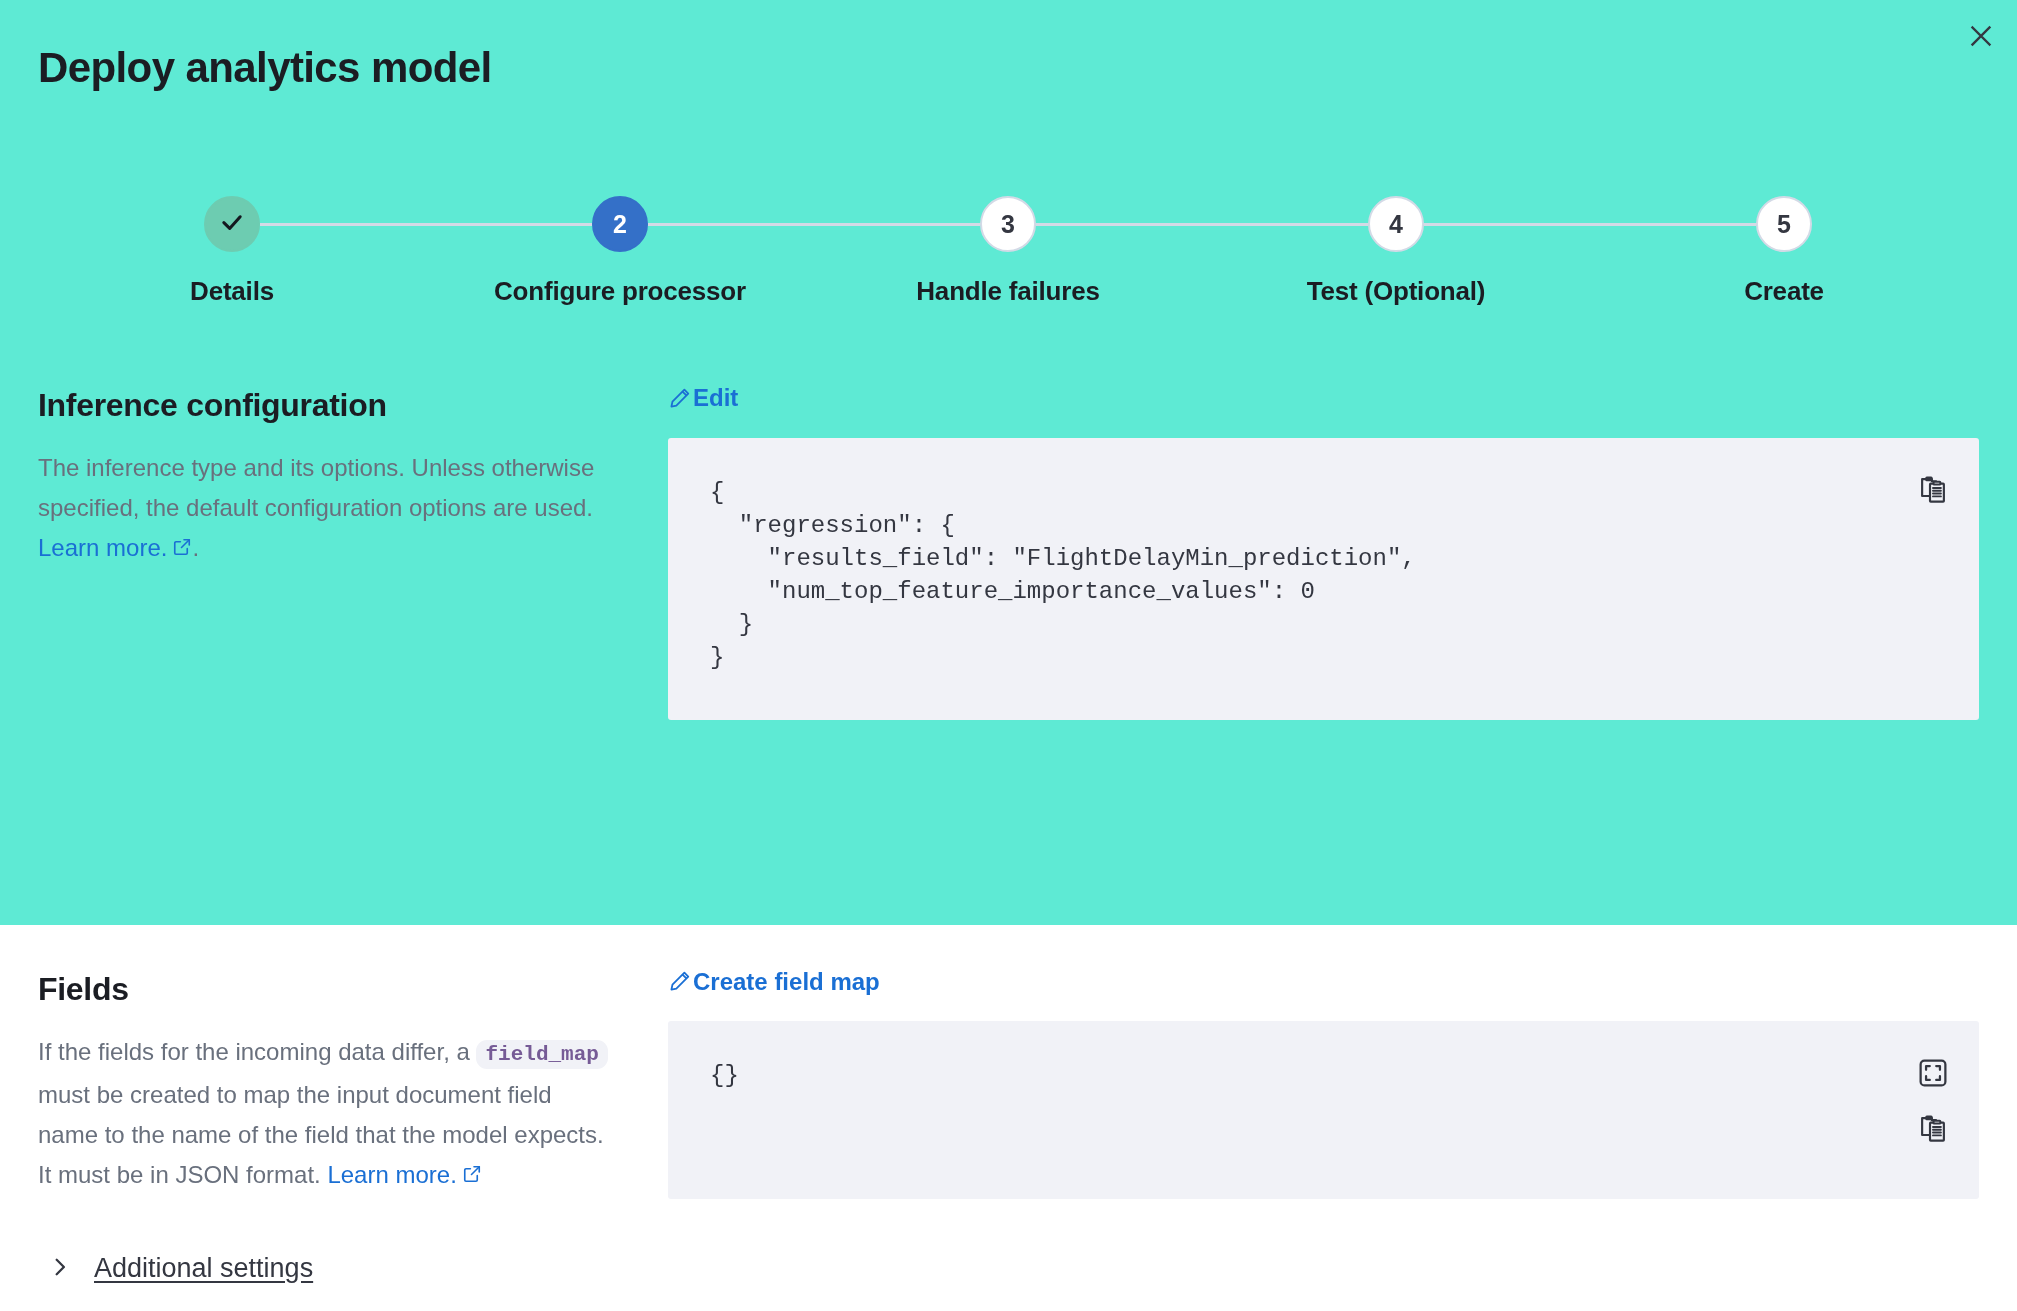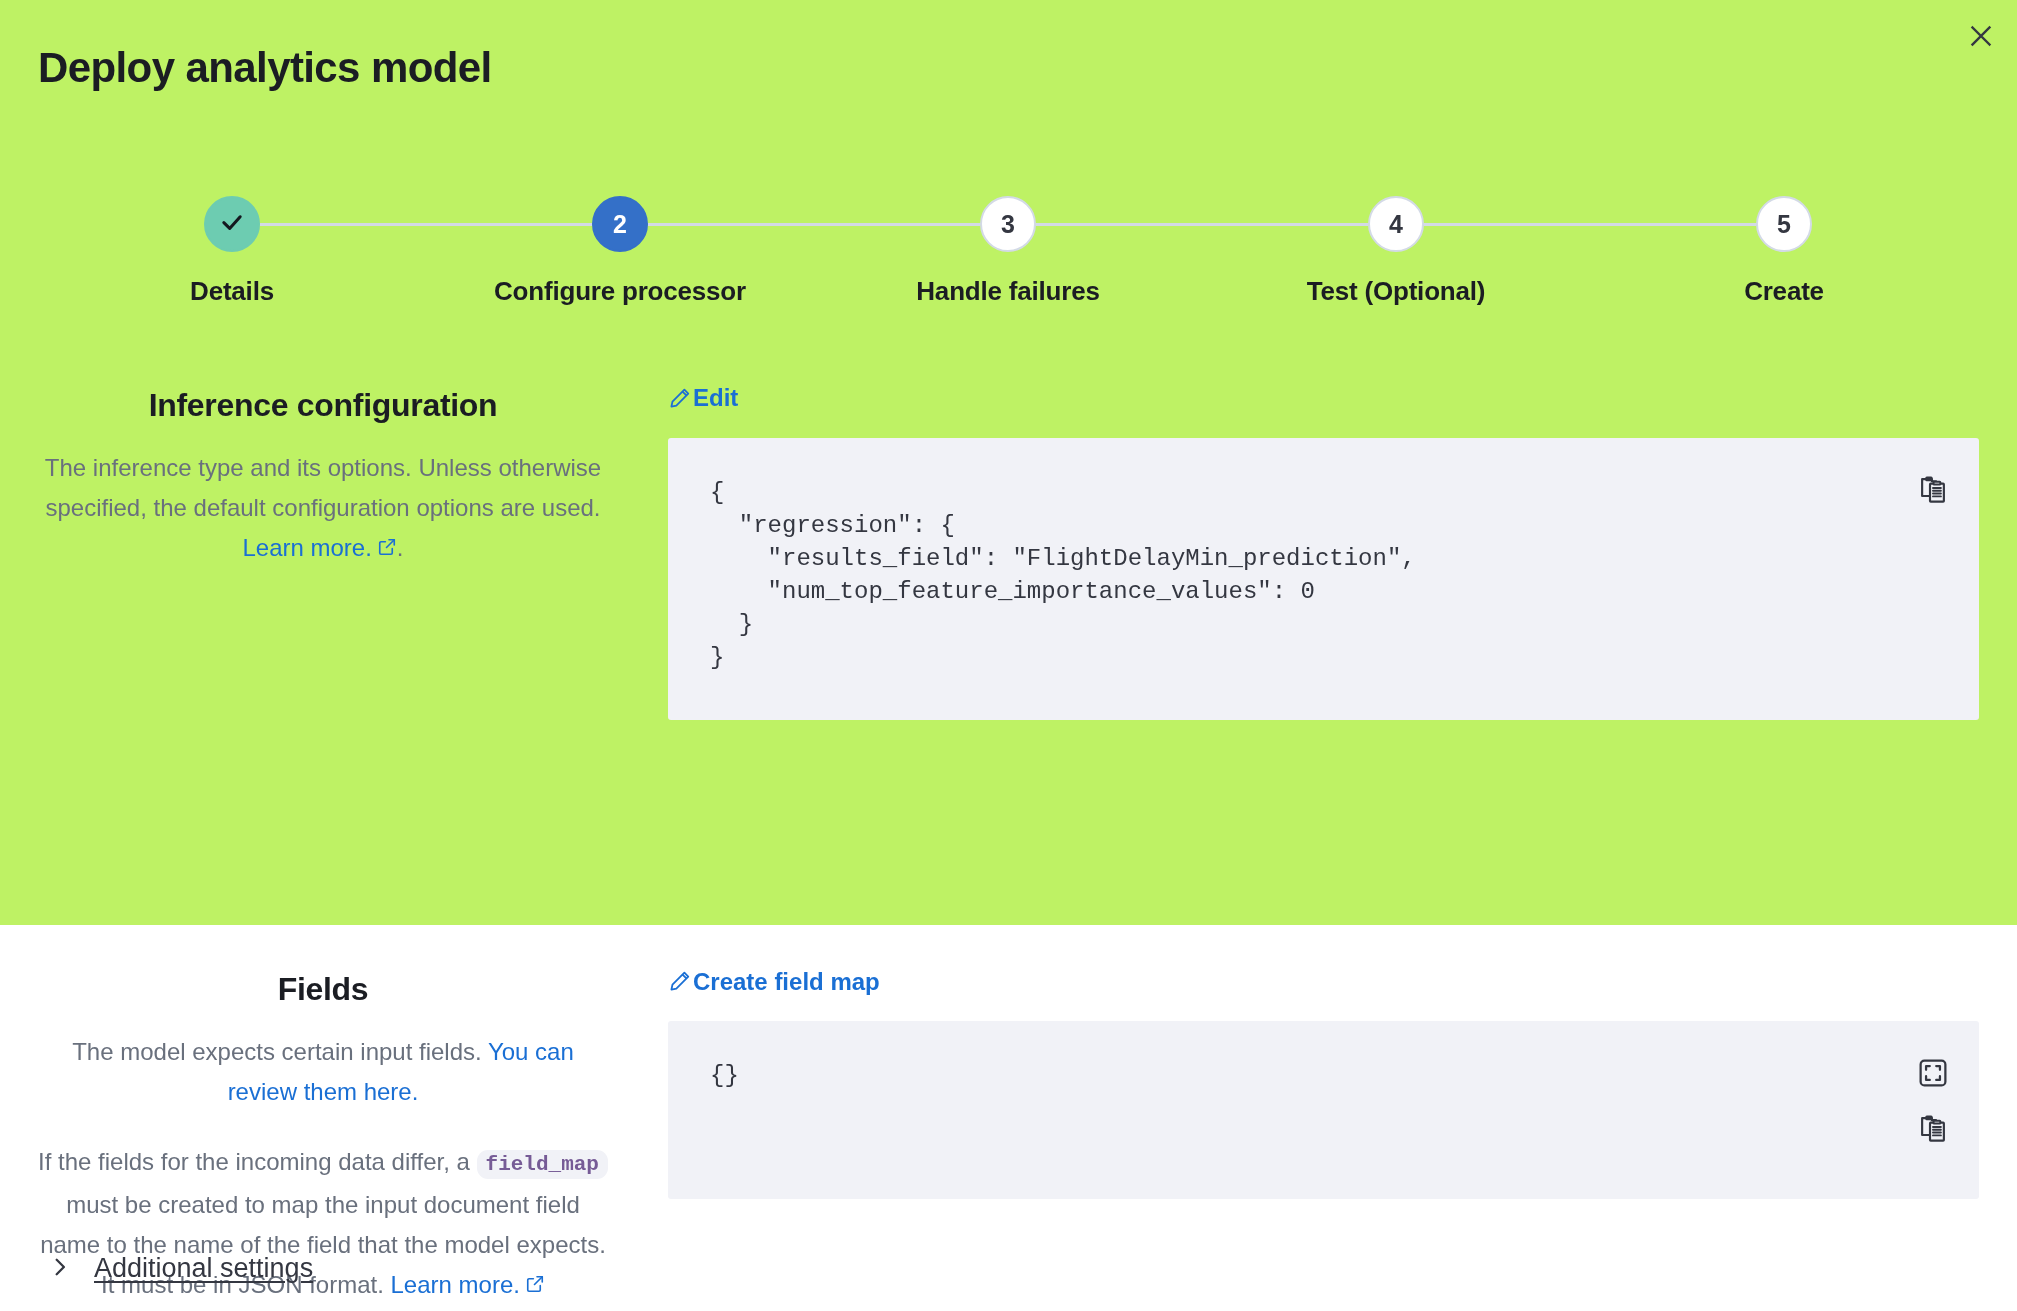--- a/index.html
+++ b/index.html
@@ -9,21 +9,21 @@
     height: 1311px;
     background: #ffffff;
     font-family: "Liberation Sans", sans-serif;
     overflow: hidden;
   }
 
   .flyout {
     position: relative;
     width: 2017px;
     height: 925px;
-    background: #bef264;
+    background: #5eead4;
   }
 
   
   .close-btn {
     position: absolute;
     top: 14px;
     right: 14px;
     width: 44px;
     height: 44px;
     display: flex;
@@ -129,21 +129,20 @@
 
   .section {
     display: flex;
     align-items: flex-start;
     padding: 0 38px 0 38px;
   }
   .section-left {
     width: 630px;
     flex: none;
     padding-right: 60px;
-    text-align: center;
   }
   .section-right {
     flex: 1 1 auto;
     min-width: 0;
   }
 
   .section-title {
     font-size: 32px;
     font-weight: 700;
     color: #1b1d23;
@@ -361,23 +360,20 @@
             </button>
           </div>
         </div>
       </div>
     </section>
 
     <section class="section" style="margin-top: 250px;">
       <div class="section-left">
         <h2 class="section-title">Fields</h2>
 
-        <p class="section-desc">
-          <span>The model expects certain input fields. </span><a class="link">You can review them here.</a>
-        </p>
 
         <p class="section-desc">
           <span>If the fields for the incoming data differ, a </span><code class="inline-code">field_map</code><span> must be created to map the input document field name to the name of the field that the model expects. It must be in JSON format. </span><a class="link">Learn more.</a><span class="ext-icon">
             <svg width="20" height="20" viewBox="0 0 16 16" fill="none" aria-hidden="true">
               <path d="M9.6 2.2h4.2v4.2" stroke="#1a6fd4" stroke-width="1.3" stroke-linecap="round" stroke-linejoin="round"></path>
               <path d="M13.8 2.2 L7.6 8.4" stroke="#1a6fd4" stroke-width="1.3" stroke-linecap="round"></path>
               <path d="M12.2 9.3v3.5a1 1 0 0 1-1 1H3.2a1 1 0 0 1-1-1V4.8a1 1 0 0 1 1-1h3.5" stroke="#1a6fd4" stroke-width="1.3" stroke-linecap="round" stroke-linejoin="round"></path>
             </svg>
           </span>
         </p>

